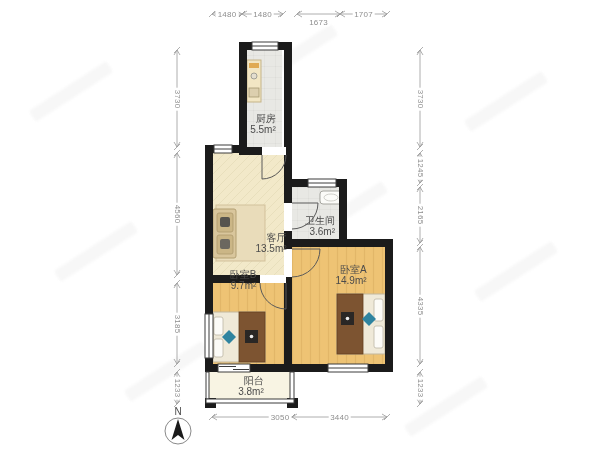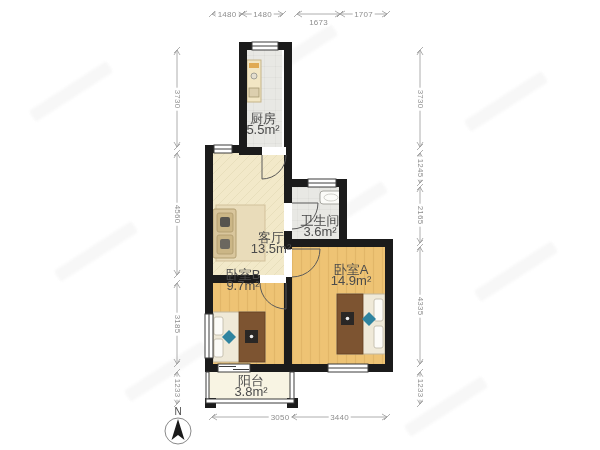--- a/index.html
+++ b/index.html
@@ -18,22 +18,22 @@
   g[data-name="door-openings"] rect{fill:#ffffff;}
   g[data-name="windows"] rect{fill:#ffffff;stroke:#3d3d3d;stroke-width:1;}
   g[data-name="windows"] line{stroke:#3d3d3d;stroke-width:1;}
   g[data-name="door-arcs"] path,
   g[data-name="door-arcs"] line{stroke:#5a5a5a;stroke-width:1;fill:none;}
   g[data-name="balcony-railing"] rect{fill:#ffffff;stroke:#3c3c3c;stroke-width:1;}
 
   .dim-path{stroke:#9b9b9b;stroke-width:0.8;fill:none;}
 
   
-  .room-label{position:absolute;transform:translate(-50%,-50%);text-align:center;
-    color:var(--label-text,#4b4b4b);font-size:13px;line-height:11px;white-space:nowrap;}
+  .room-label{position:absolute;transform:translate(-50%,-50%);text-align:right;
+    color:var(--label-text,#4b4b4b);font-size:10px;line-height:11px;white-space:nowrap;}
   .room-label .rn{display:block;font-weight:500;}
   .room-label .ra{display:block;}
   .dim-label{position:absolute;transform:translate(-50%,-50%);font-size:8px;
     color:var(--dim-text,#8e8e8e);background:#fff;padding:0 2px;white-space:nowrap;letter-spacing:.2px;}
   .dim-label.v{transform:translate(-50%,-50%) rotate(90deg);}
   #compass-n{position:absolute;left:178px;top:411px;transform:translate(-50%,-50%);
     font-size:10px;color:#4a4a4a;}
 
   
   .wm{position:absolute;width:92px;height:13px;background:rgba(150,150,150,.08);

